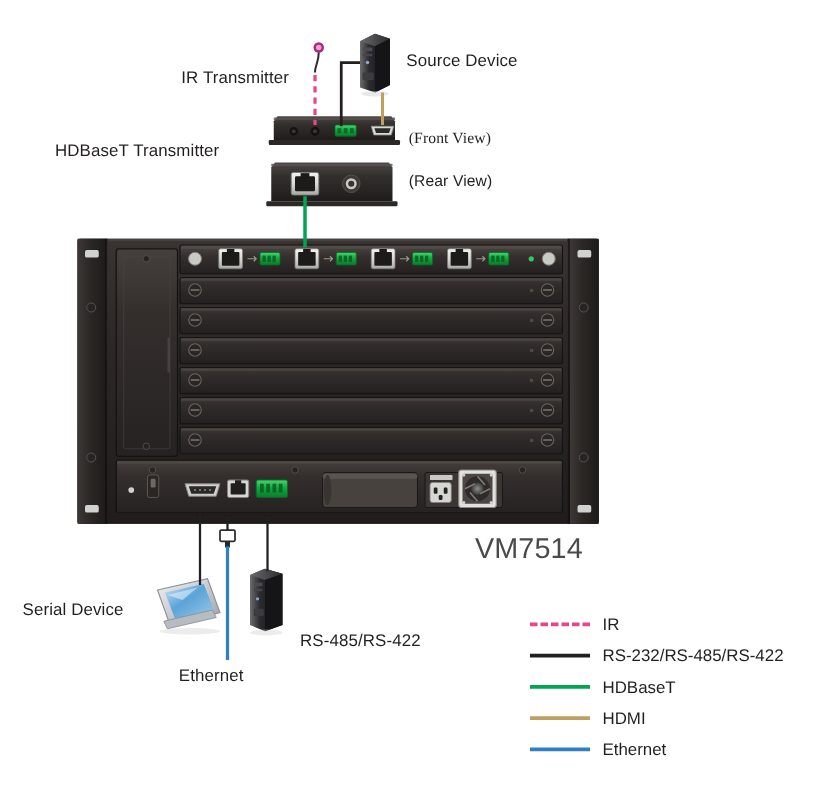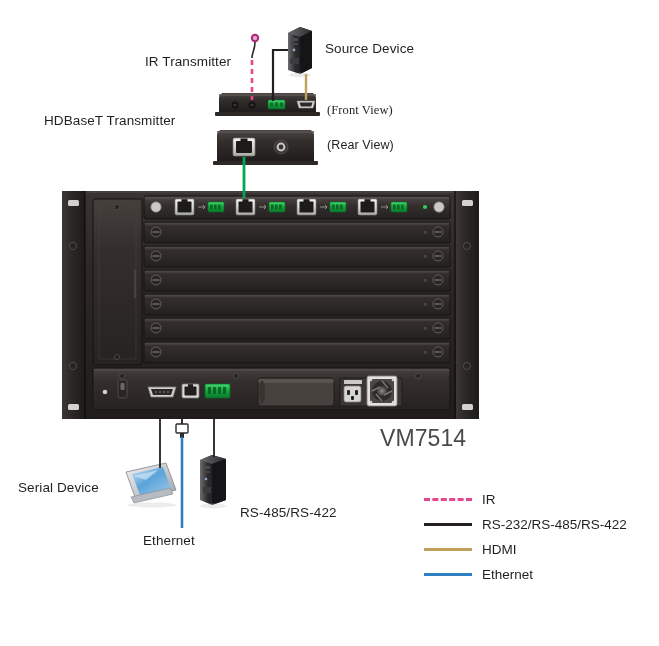--- a/index.html
+++ b/index.html
@@ -449,20 +449,24 @@
   <div class="legend">
     <div class="legend-row">
       <span class="legend-swatch dash"></span>
       <span class="legend-text">IR</span>
     </div>
     <div class="legend-row">
       <span class="legend-swatch" style="background:#231f20;"></span>
       <span class="legend-text">RS-232/RS-485/RS-422</span>
     </div>
     <div class="legend-row">
+      <span class="legend-swatch" style="background:#00a651;"></span>
+      <span class="legend-text">HDBaseT</span>
+    </div>
+    <div class="legend-row">
       <span class="legend-swatch" style="background:#bfa05e;"></span>
       <span class="legend-text">HDMI</span>
     </div>
     <div class="legend-row">
       <span class="legend-swatch" style="background:#2f7fc1;"></span>
       <span class="legend-text">Ethernet</span>
     </div>
   </div>
 
 </div>

